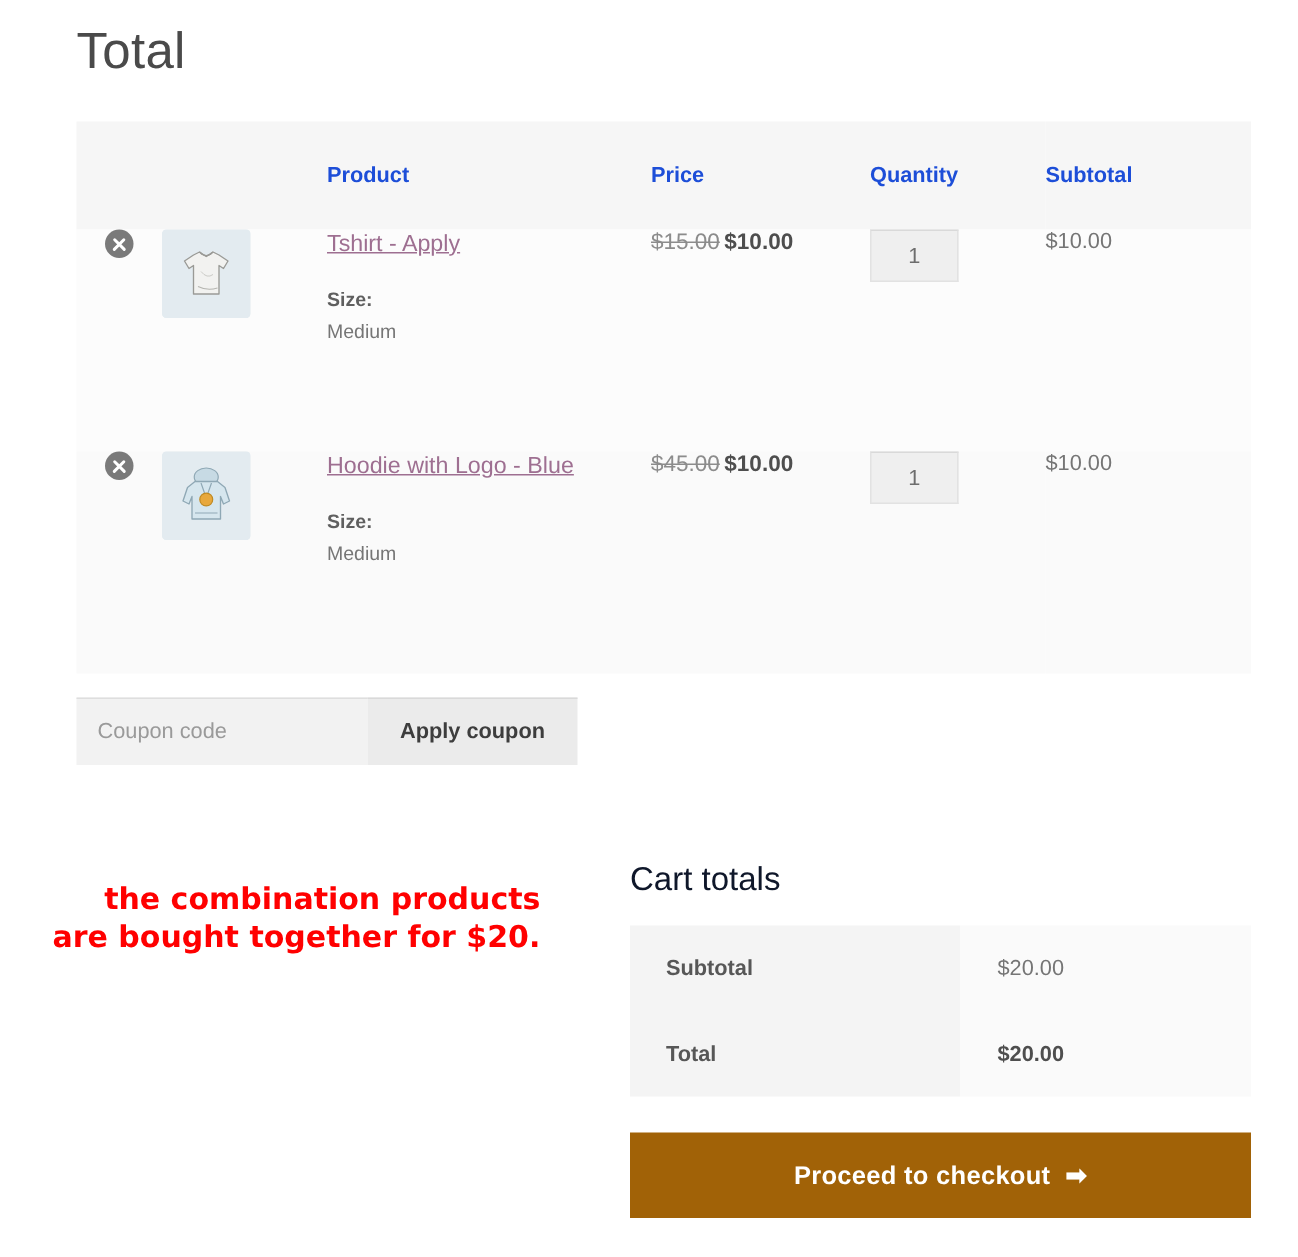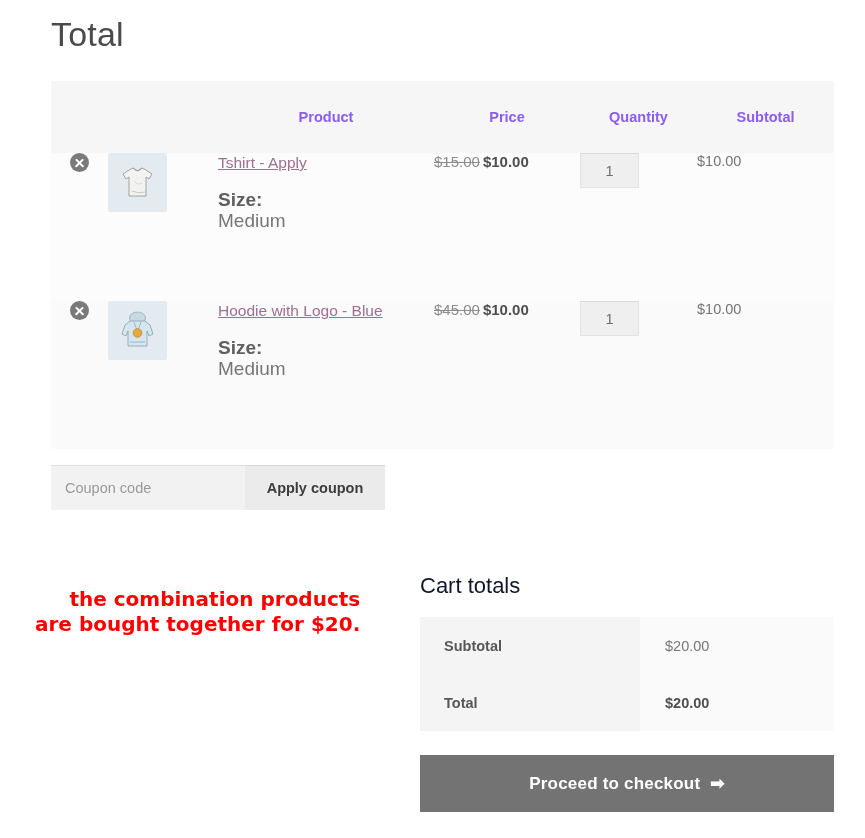--- a/index.html
+++ b/index.html
@@ -37,22 +37,22 @@
     top: 81px;
     width: 783px;
     border-collapse: collapse;
     table-layout: fixed;
   }
   .cart-table thead th {
     background: #f6f6f6;
     height: 72px;
     font-size: 14.5px;
     font-weight: bold;
-    color: #8b5cf6;
-    text-align: center;
+    color: #1d4ed8;
+    text-align: left;
     padding: 0;
     vertical-align: middle;
     border: none;
   }
   .col-remove   { width: 57px; }
   .col-thumb    { width: 110px; }
   .col-name     { width: 216px; }
   .col-price    { width: 146px; }
   .col-qty      { width: 117px; }
   .col-subtotal { width: 137px; }
@@ -110,21 +110,21 @@
   .product-link {
     font-size: 15.5px;
     color: #9e6f91;
     text-decoration: underline;
     cursor: pointer;
     display: inline-block;
     line-height: 20px;
   }
   .variation {
     margin-top: 16px;
-    font-size: 19px;
+    font-size: 13px;
     line-height: 21px;
   }
   .variation-label {
     font-weight: bold;
     color: #5f5f5f;
     display: block;
   }
   .variation-value {
     color: #767676;
     display: block;
@@ -274,21 +274,21 @@
     font-weight: bold;
     color: #4e4e4e;
   }
 
   .checkout-btn {
     position: absolute;
     left: 420px;
     top: 755px;
     width: 414px;
     height: 57px;
-    background: #737373;
+    background: #a16207;
     border: none;
     color: #ffffff;
     font-size: 17px;
     font-weight: bold;
     cursor: pointer;
     font-family: "Liberation Sans", sans-serif;
     border-radius: 0;
     letter-spacing: 0.2px;
   }
   .checkout-arrow { margin-left: 10px; font-size: 17px; }

